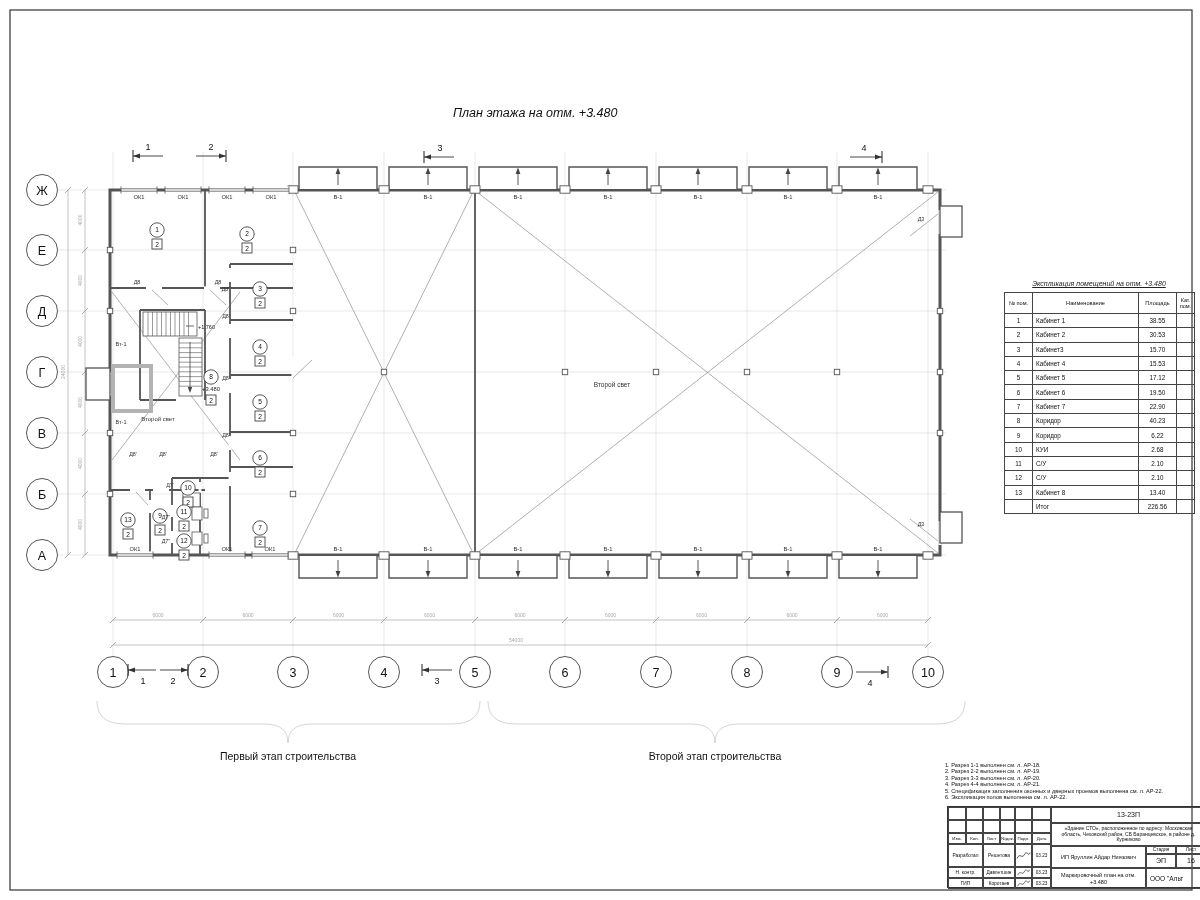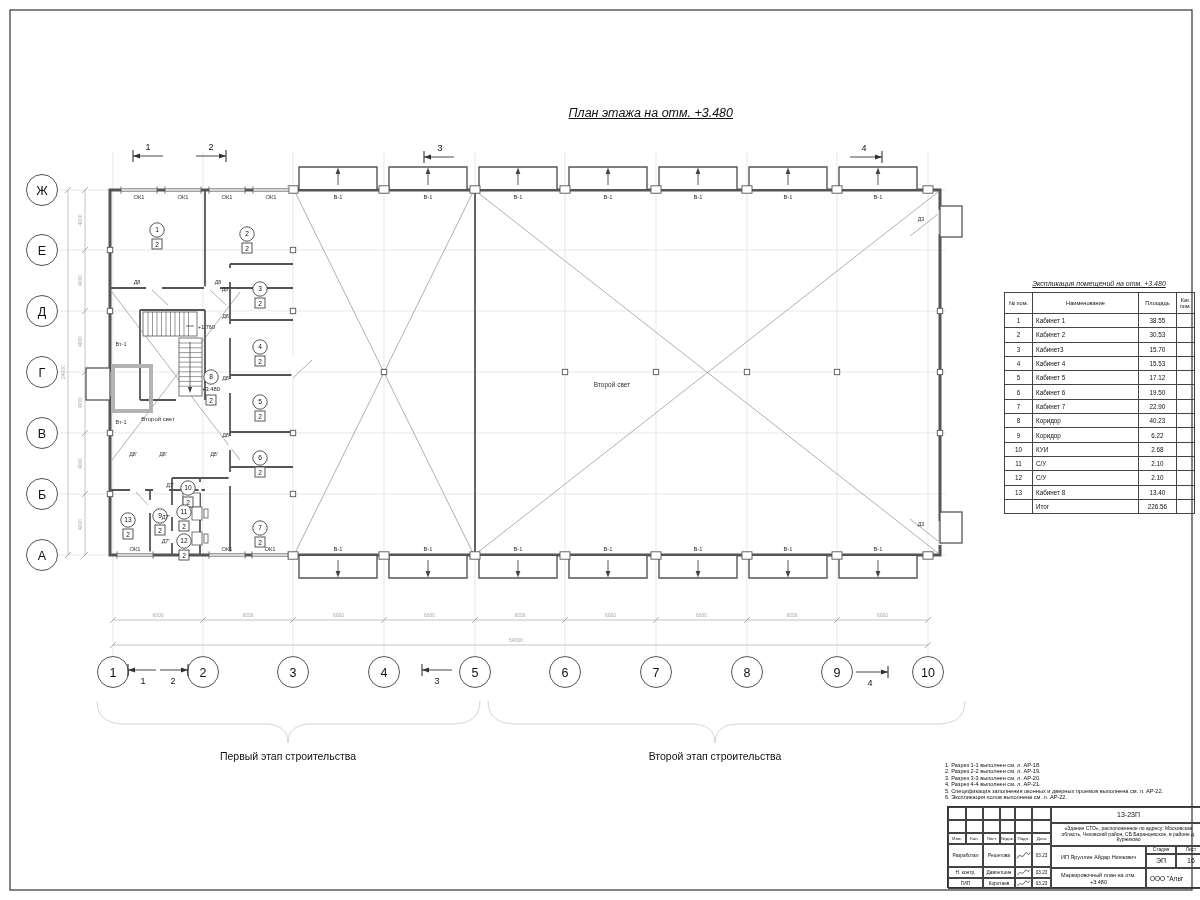--- a/index.html
+++ b/index.html
@@ -7,22 +7,22 @@
   #stage{position:relative;width:1200px;height:900px;background:#fff;}
   svg{position:absolute;left:0;top:0;font-family:"Liberation Sans",sans-serif;}
   .frame{fill:none;stroke:#333;stroke-width:1.2}
   .w3{fill:none;stroke:#555;stroke-width:3}
   .w2{fill:none;stroke:#555;stroke-width:1.8}
   .thin{fill:none;stroke:#8e8e8e;stroke-width:.7}
   .gap{fill:#fff;stroke:none}
   .w14f{fill:#fff;stroke:#555;stroke-width:1.3}
   .shaft{fill:none;stroke:#b3b3b3;stroke-width:4}
   .fixt{fill:#fff;stroke:#555;stroke-width:.8}
-  #plan-title{position:absolute;left:453px;top:106px;width:280px;text-align:right;
-    font-size:12.5px;font-style:italic;text-decoration:underline;color:#111;}
+  #plan-title{position:absolute;left:453px;top:106px;width:280px;text-align:left;
+    font-size:12.5px;font-style:italic;color:#111;}
   
   #expl{position:absolute;left:1004px;top:280px;width:190px;}
   #expl .t-title{font-size:7px;font-style:italic;text-decoration:underline;text-align:center;margin-bottom:5px;}
   #expl table{border-collapse:collapse;table-layout:fixed;width:190px;font-size:6.3px;color:#111;}
   #expl td,#expl th{border:1px solid #444;padding:0;overflow:hidden;font-weight:normal;}
   #expl th{height:20px;font-size:5.6px;line-height:1.1;text-align:center;}
   #expl td{height:13.3px;text-align:center;}
   #expl td.nm{text-align:left;padding-left:3px;}
   
   #notes{position:absolute;left:945px;top:762px;width:240px;font-size:5.6px;line-height:1.14;color:#111;}

